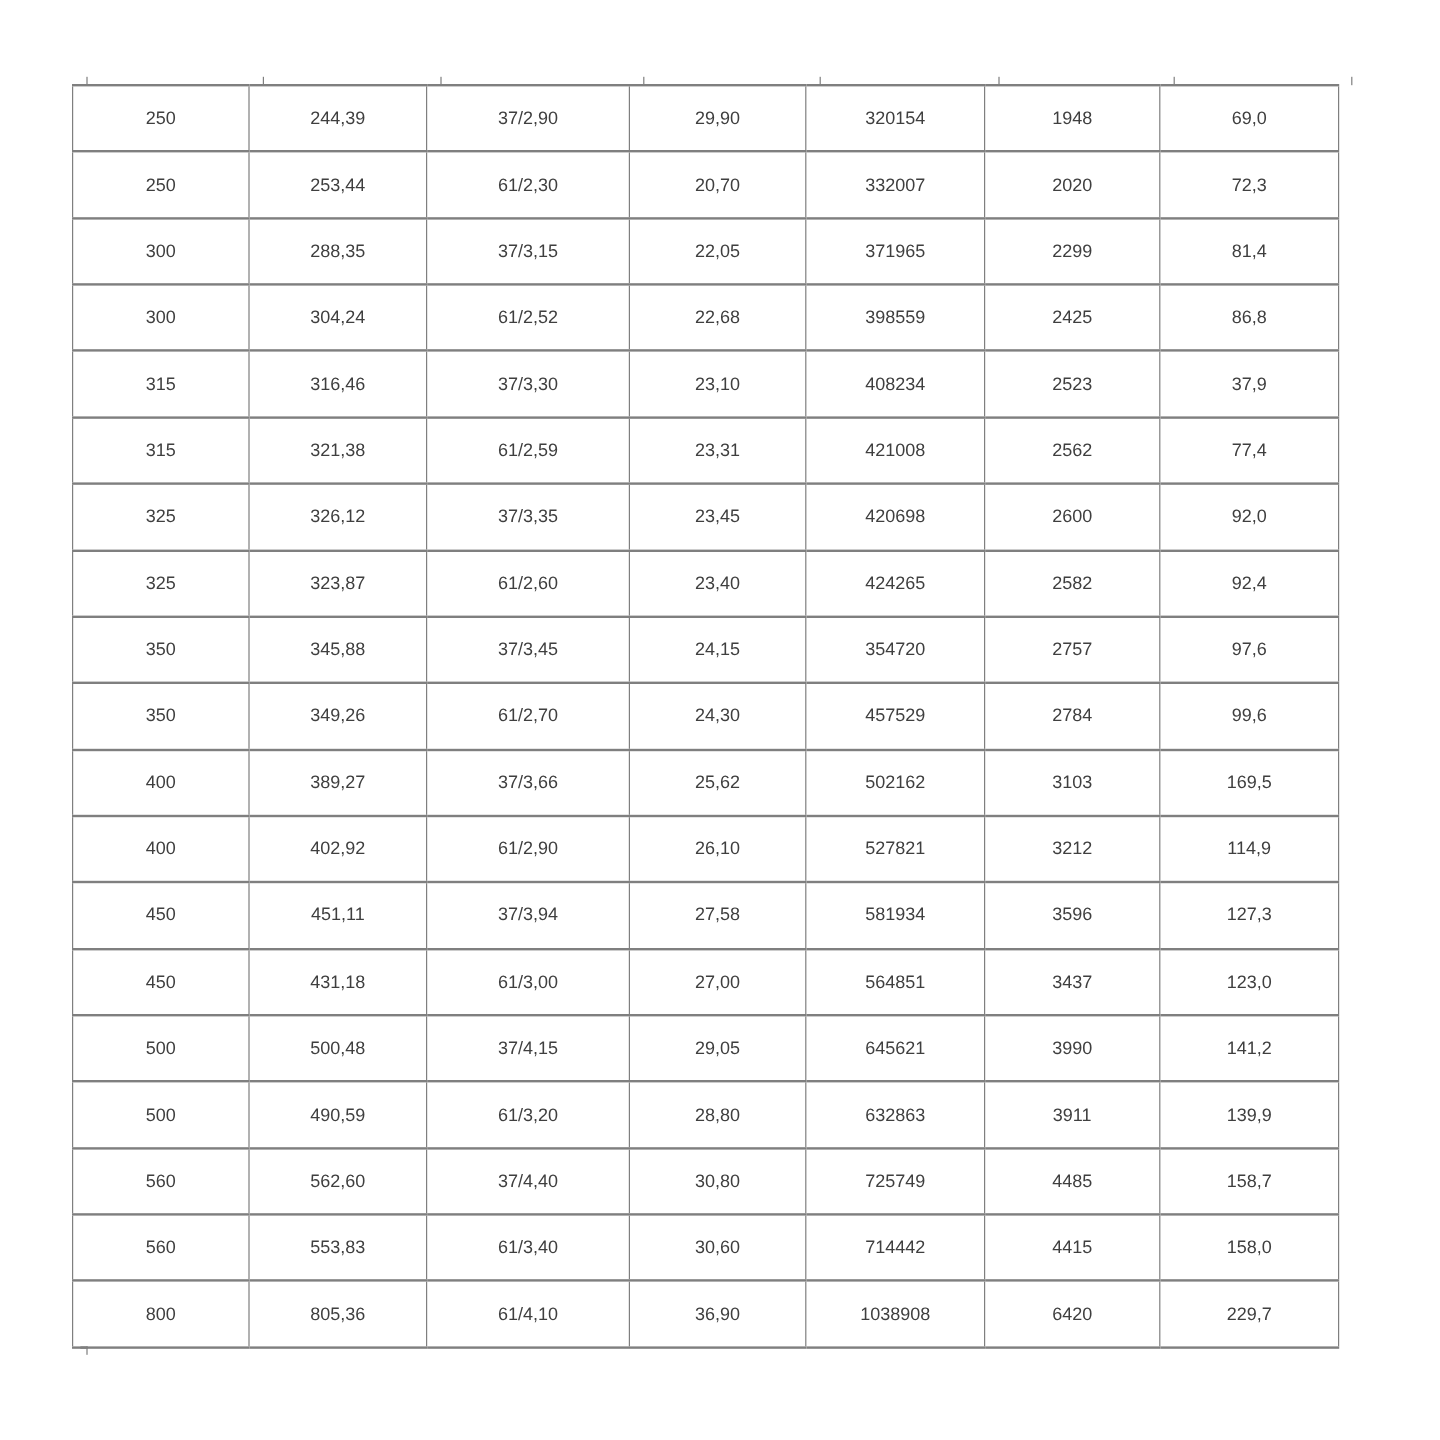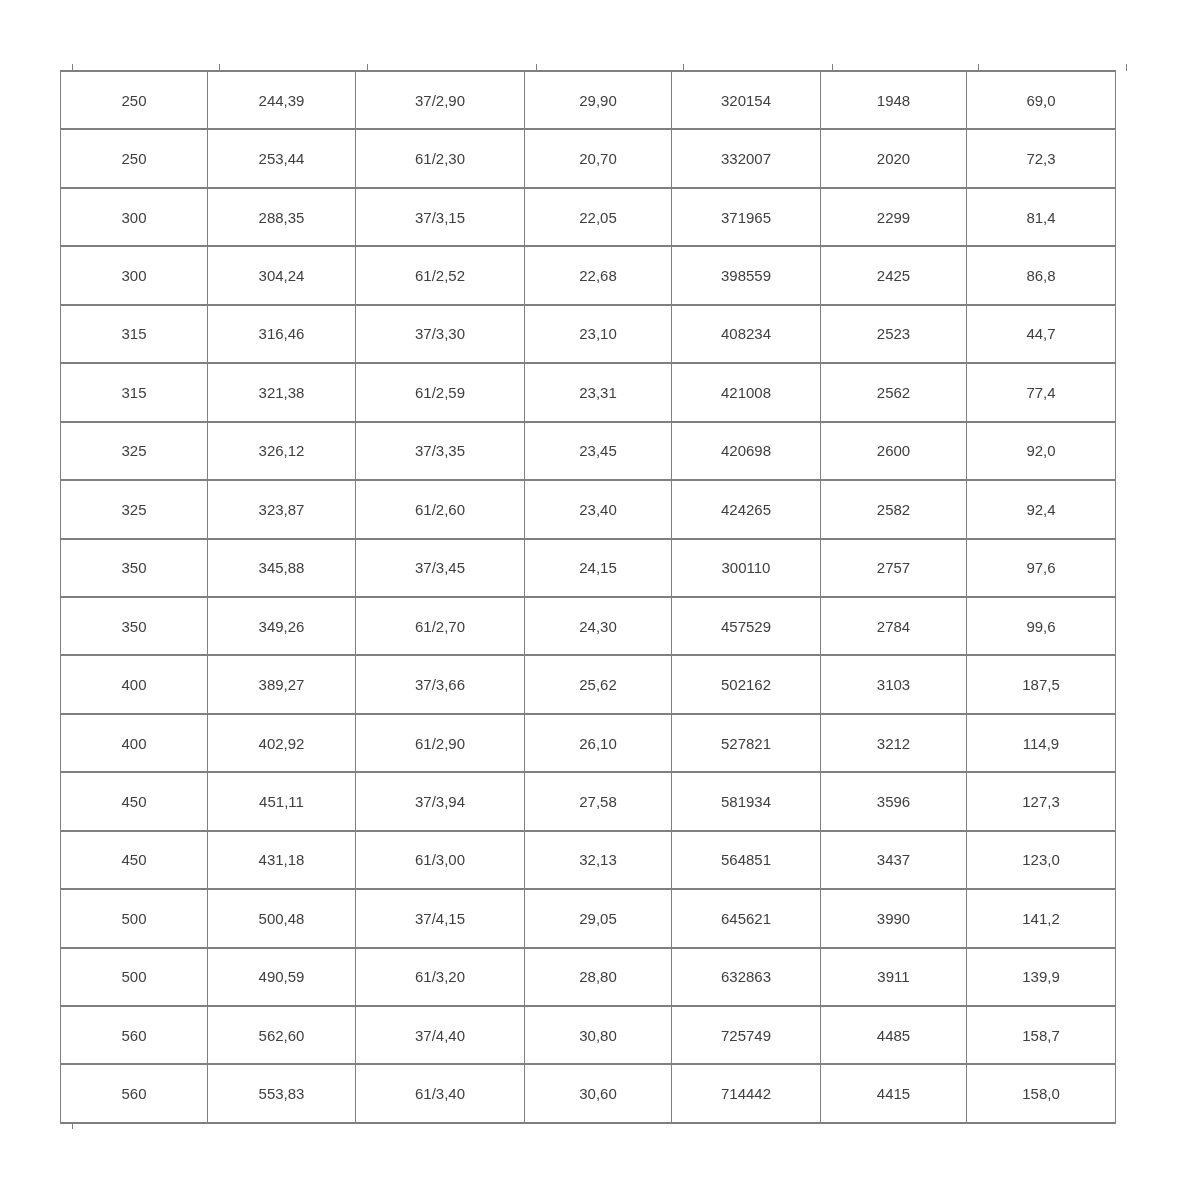--- a/index.html
+++ b/index.html
@@ -130,21 +130,21 @@
             <td>2425</td>
             <td>86,8</td>
           </tr>
           <tr>
             <td>315</td>
             <td>316,46</td>
             <td>37/3,30</td>
             <td>23,10</td>
             <td>408234</td>
             <td>2523</td>
-            <td>44,7</td>
+            <td>37,9</td>
           </tr>
           <tr>
             <td>315</td>
             <td>321,38</td>
             <td>61/2,59</td>
             <td>23,31</td>
             <td>421008</td>
             <td>2562</td>
             <td>77,4</td>
           </tr>
@@ -164,41 +164,41 @@
             <td>23,40</td>
             <td>424265</td>
             <td>2582</td>
             <td>92,4</td>
           </tr>
           <tr>
             <td>350</td>
             <td>345,88</td>
             <td>37/3,45</td>
             <td>24,15</td>
-            <td>300110</td>
+            <td>354720</td>
             <td>2757</td>
             <td>97,6</td>
           </tr>
           <tr>
             <td>350</td>
             <td>349,26</td>
             <td>61/2,70</td>
             <td>24,30</td>
             <td>457529</td>
             <td>2784</td>
             <td>99,6</td>
           </tr>
           <tr>
             <td>400</td>
             <td>389,27</td>
             <td>37/3,66</td>
             <td>25,62</td>
             <td>502162</td>
             <td>3103</td>
-            <td>187,5</td>
+            <td>169,5</td>
           </tr>
           <tr>
             <td>400</td>
             <td>402,92</td>
             <td>61/2,90</td>
             <td>26,10</td>
             <td>527821</td>
             <td>3212</td>
             <td>114,9</td>
           </tr>
@@ -208,21 +208,21 @@
             <td>37/3,94</td>
             <td>27,58</td>
             <td>581934</td>
             <td>3596</td>
             <td>127,3</td>
           </tr>
           <tr>
             <td>450</td>
             <td>431,18</td>
             <td>61/3,00</td>
-            <td>32,13</td>
+            <td>27,00</td>
             <td>564851</td>
             <td>3437</td>
             <td>123,0</td>
           </tr>
           <tr>
             <td>500</td>
             <td>500,48</td>
             <td>37/4,15</td>
             <td>29,05</td>
             <td>645621</td>
@@ -249,20 +249,29 @@
           </tr>
           <tr>
             <td>560</td>
             <td>553,83</td>
             <td>61/3,40</td>
             <td>30,60</td>
             <td>714442</td>
             <td>4415</td>
             <td>158,0</td>
           </tr>
+          <tr>
+            <td>800</td>
+            <td>805,36</td>
+            <td>61/4,10</td>
+            <td>36,90</td>
+            <td>1038908</td>
+            <td>6420</td>
+            <td>229,7</td>
+          </tr>
         </tbody>
     </table>
   </div>
 
   <div class="tick bottom t1"></div>
   <div class="rule-stub"></div>
 
 </div>
 
 </body></html>

